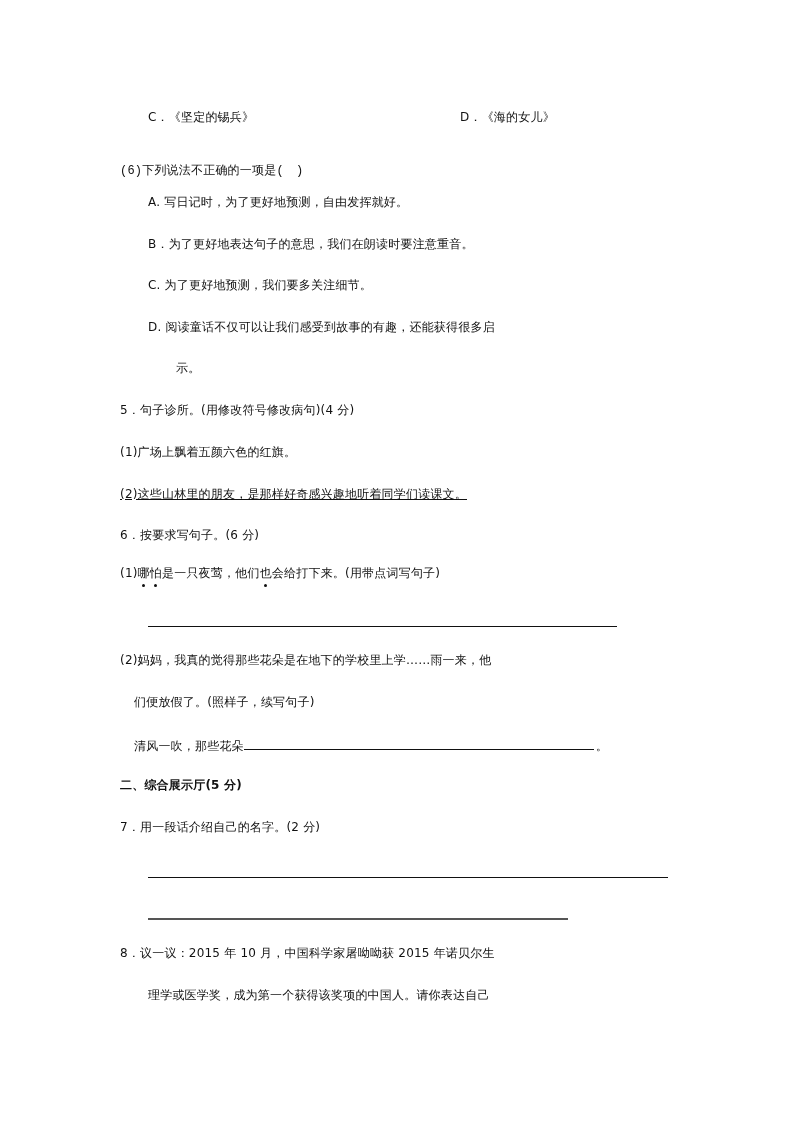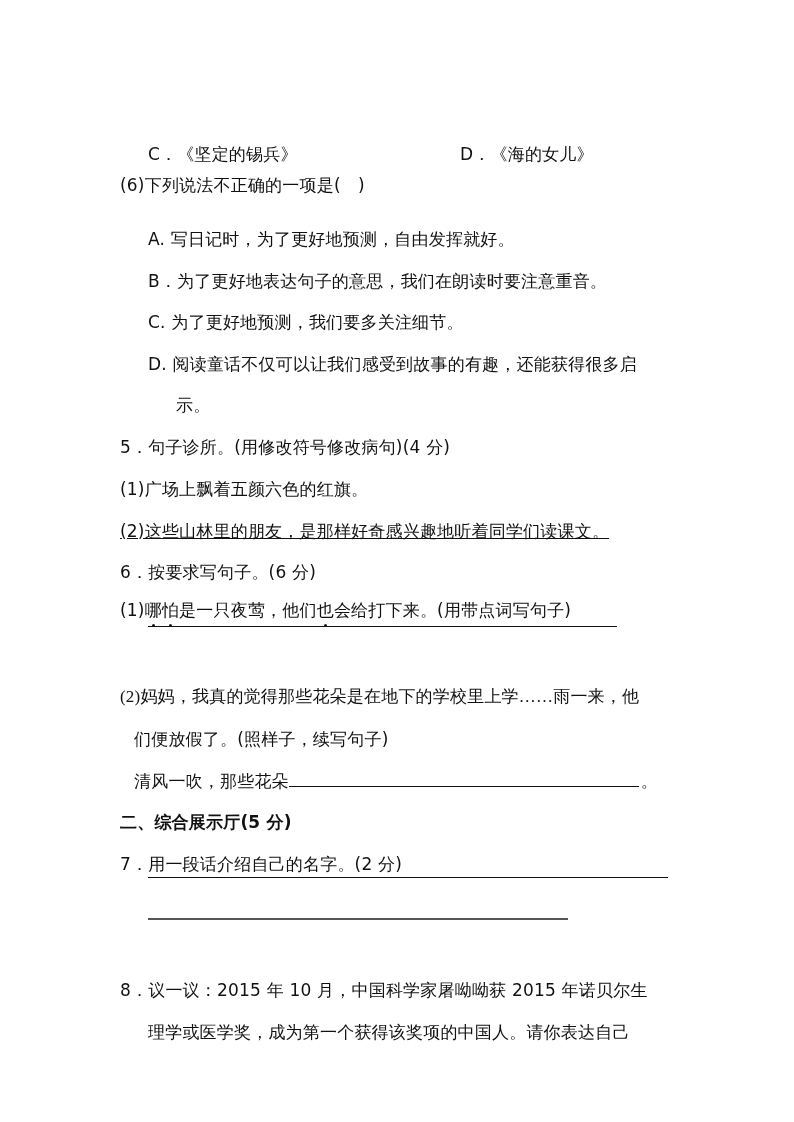--- a/index.html
+++ b/index.html
@@ -3,21 +3,21 @@
 <meta charset="utf-8">
 <style>
   html, body { margin: 0; padding: 0; background: #ffffff; }
   body {
     width: 794px; height: 1122px; position: relative; overflow: hidden;
     font-family: "DejaVu Sans", "Liberation Sans", sans-serif;
     color: #111111;
   }
   .line {
     position: absolute; white-space: nowrap;
-    font-size: 17px; line-height: 22px; letter-spacing: 0.2px; margin-top: 37px;
+    font-size: 12px; line-height: 22px; letter-spacing: 0.2px;
   }
   .bold { font-weight: bold; }
   .rule { position: absolute; height: 1px; background: #111; }
   .rule.thick { height: 2px; background: #555; }
   .uline {
     display: inline-block; border-bottom: 1px solid #111;
     height: 16px; vertical-align: baseline; margin-right: 2px;
   }
   .dot-under { position: relative; }
   .dot-under::after {
@@ -27,38 +27,38 @@
   }
 </style>
 </head>
 <body>
 
 <div>
 
   <div class="line" style="left:148px; top:106px;">C．《坚定的锡兵》</div>
   <div class="line" style="left:460px; top:106px;">D．《海的女儿》</div>
 
-  <div class="line" style="left:120px; top:137px;">(6)下列说法不正确的一项是(　)</div>
+  <div class="line" style="left:120px; top:160px;font-family:Liberation Mono, monospace;">(6)下列说法不正确的一项是(　)</div>
   <div class="line" style="left:148px; top:191px;">A. 写日记时，为了更好地预测，自由发挥就好。</div>
   <div class="line" style="left:148px; top:233px;text-align:right;">B．为了更好地表达句子的意思，我们在朗读时要注意重音。</div>
   <div class="line" style="left:148px; top:274px;">C. 为了更好地预测，我们要多关注细节。</div>
   <div class="line" style="left:148px; top:316px;">D. 阅读童话不仅可以让我们感受到故事的有趣，还能获得很多启</div>
   <div class="line" style="left:176px; top:357px;">示。</div>
 
   <div class="line" style="left:120px; top:399px;">5．句子诊所。(用修改符号修改病句)(4 分)</div>
   <div class="line" style="left:120px; top:441px;">(1)广场上飘着五颜六色的红旗。</div>
   <div class="line" style="left:120px; top:483px;text-decoration:underline;">(2)这些山林里的朋友，是那样好奇感兴趣地听着同学们读课文。</div>
 
   <div class="line" style="left:120px; top:524px;">6．按要求写句子。(6 分)</div>
   <div class="line" style="left:120px; top:562px;">
     <span>(1)</span><span class="dot-under">哪</span><span class="dot-under">怕</span><span>是一只夜莺，他们</span><span class="dot-under">也</span><span>会给打下来。(用带点词写句子)</span>
   </div>
   <div class="rule" style="left:148px; top:626px; width:469px;"></div>
 
-  <div class="line" style="left:120px; top:649px;font-family:Liberation Serif, serif;">(2)妈妈，我真的觉得那些花朵是在地下的学校里上学……雨一来，他</div>
+  <div class="line" style="left:120px; top:649px;">(2)妈妈，我真的觉得那些花朵是在地下的学校里上学……雨一来，他</div>
   <div class="line" style="left:134px; top:691px;">们便放假了。(照样子，续写句子)</div>
   <div class="line" style="left:134px; top:733px;">
     <span>清风一吹，那些花朵</span><span class="uline" style="width:350px;"></span><span>。</span>
   </div>
 
   <div class="line bold" style="left:120px; top:774px;text-align:center;">二、综合展示厅(5 分)</div>
 
   <div class="line" style="left:120px; top:816px;">7．用一段话介绍自己的名字。(2 分)</div>
   <div class="rule" style="left:148px; top:877px; width:520px;"></div>
   <div class="rule thick" style="left:148px; top:918px; width:420px;"></div>

